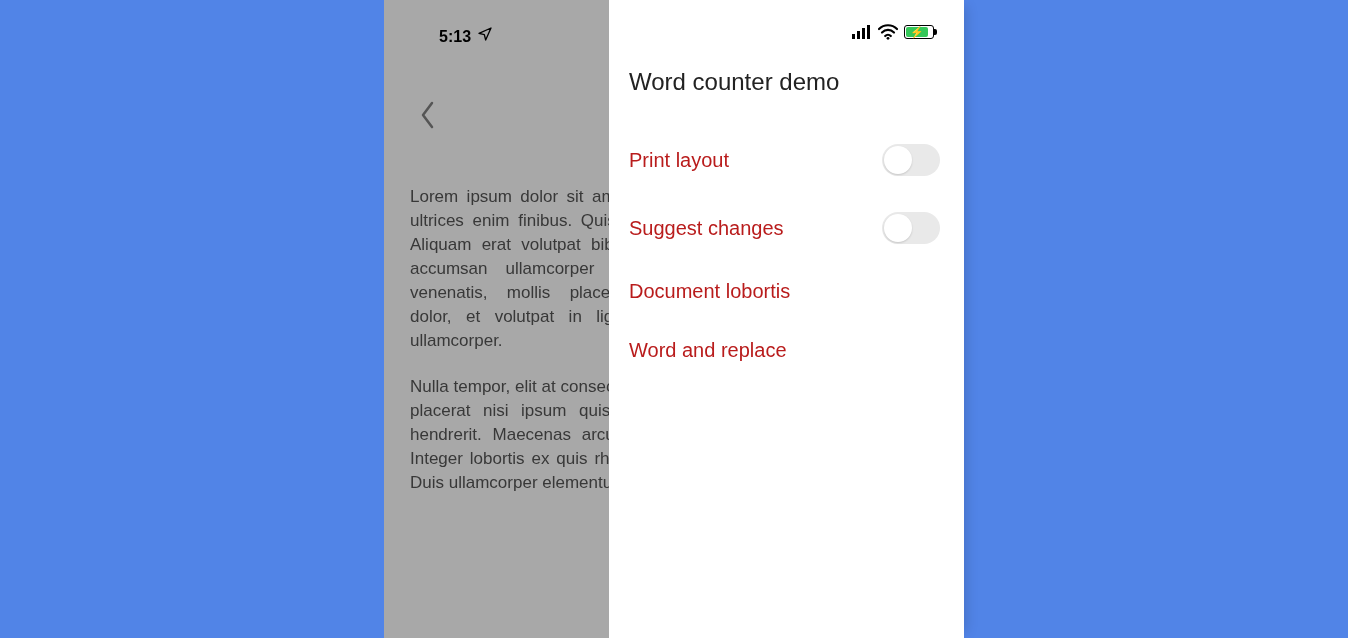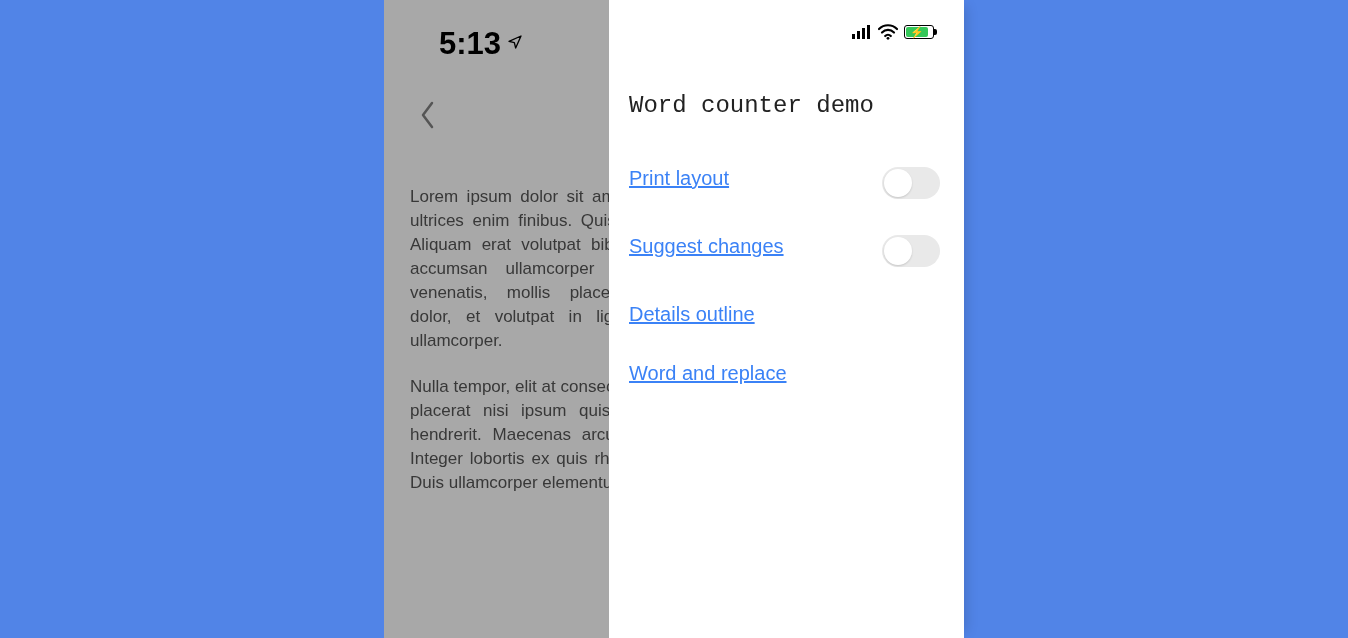--- a/index.html
+++ b/index.html
@@ -25,21 +25,21 @@
   width: 225px;
   height: 100%;
   background: #a8a8a8;
   position: relative;
   overflow: hidden;
 }
 .status-left {
   position: absolute;
   top: 26px;
   left: 55px;
-  font-size: 31px;
+  font-size: 16px;
   font-weight: 600;
   color: #000;
   display: flex;
   align-items: center;
   gap: 6px;
 }
 .loc-arrow {
   font-size: 17px;
   transform: rotate(0deg);
   display: inline-block;
@@ -73,40 +73,38 @@
 }
 .status-right {
   position: absolute;
   top: 24px;
   right: 30px;
   display: flex;
   gap: 6px;
   align-items: center;
 }
 .panel-title {
-  margin-top: 92px;
+  margin-top: 68px;
   padding: 0 20px 30px 20px;
   font-size: 24px;
   font-weight: 400;
   color: #222;
-  font-family: Liberation Mono, monospace;
 }
 .menu-list {
   display: flex;
   flex-direction: column;
 }
 .menu-item {
   display: flex;
-  align-items: flex-start;
+  align-items: center;
   justify-content: space-between;
   padding: 18px 24px 18px 20px;
   font-size: 20px;
-  color: #3b82f6;
-  position: relative;
-  text-decoration: underline;
+  color: #b91c1c;
+  position: relative;
 }
 .toggle {
   width: 58px;
   height: 32px;
   border-radius: 16px;
   background: #e9e9e9;
   position: relative;
 }
 .toggle::after {
   content: '';
@@ -213,21 +211,21 @@
         <span>Print layout</span>
         <span class="toggle"></span>
       </div>
 
       <div class="menu-item">
         <span>Suggest changes</span>
         <span class="toggle"></span>
       </div>
 
       <div class="menu-item">
-        <span>Details outline</span>
+        <span>Document lobortis</span>
       </div>
 
       <div class="menu-item">
         <span>Word and replace</span>
       </div>
 
 
 
 
     </div>

